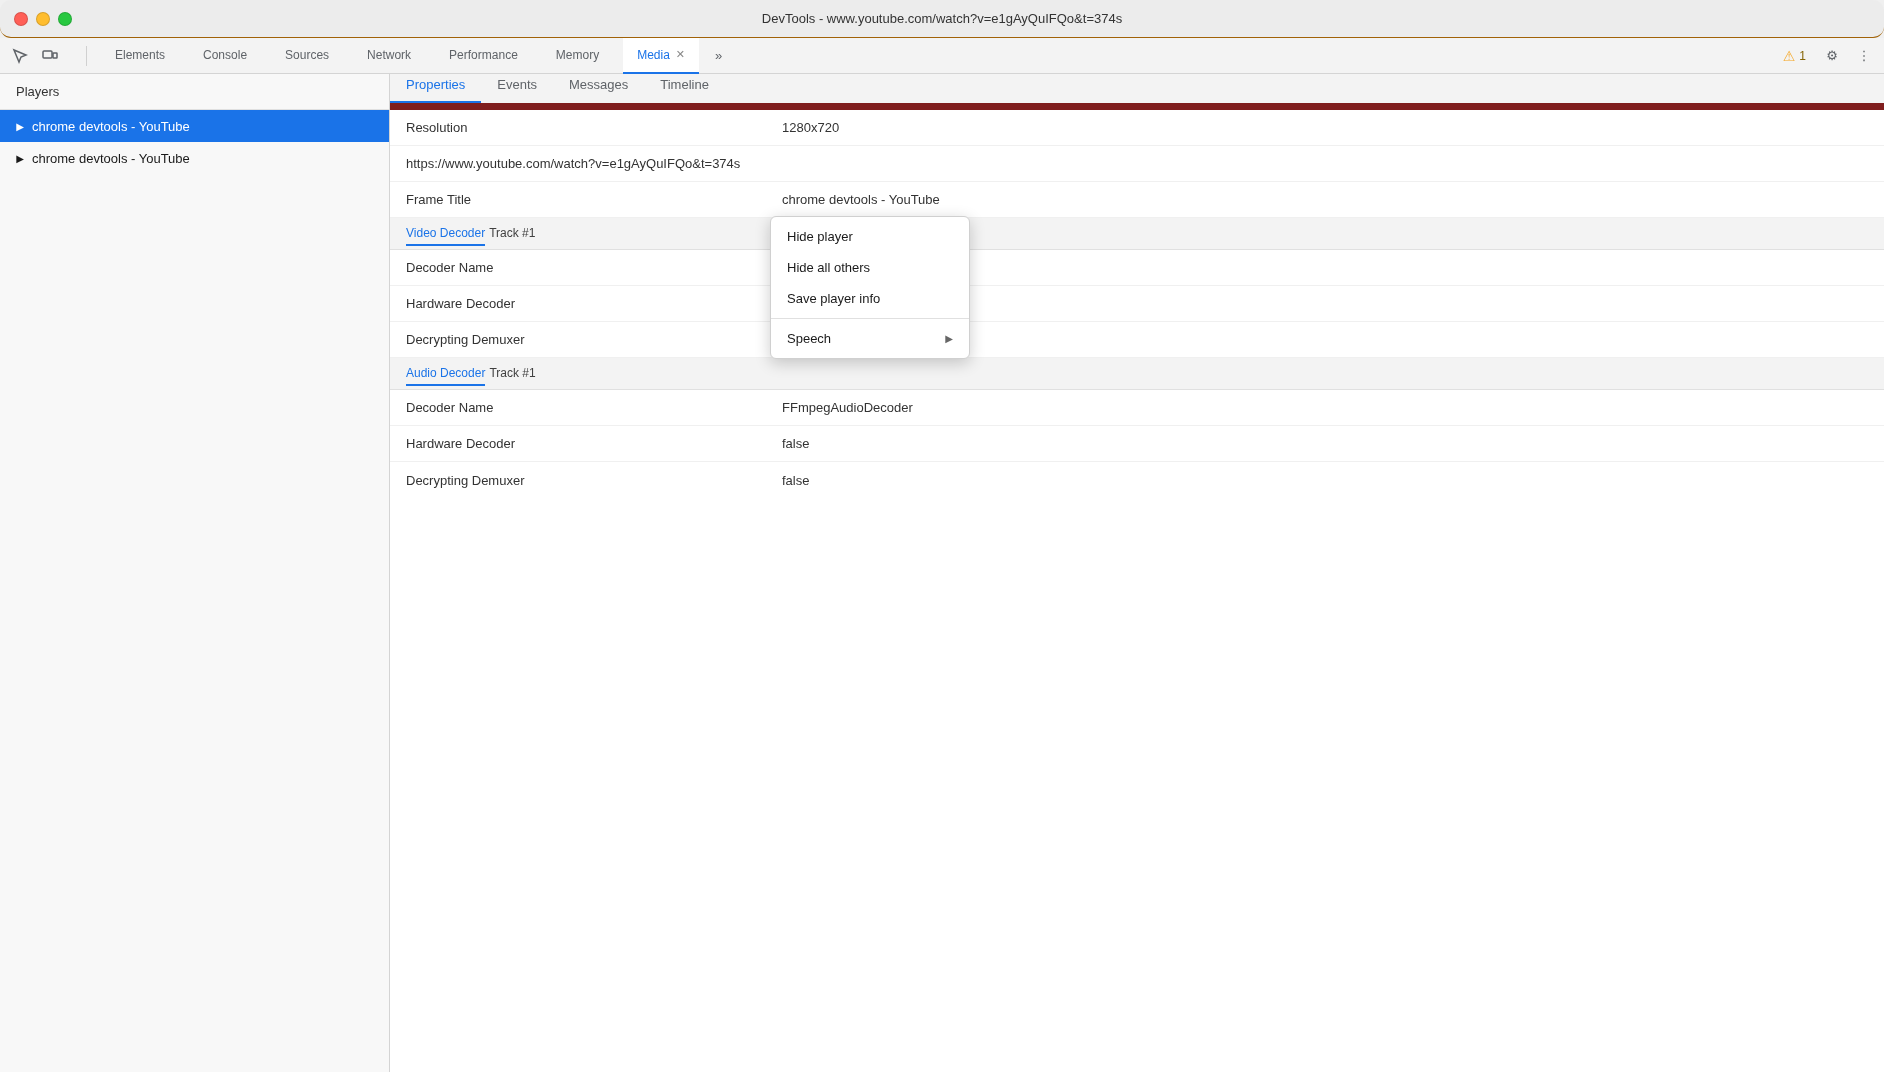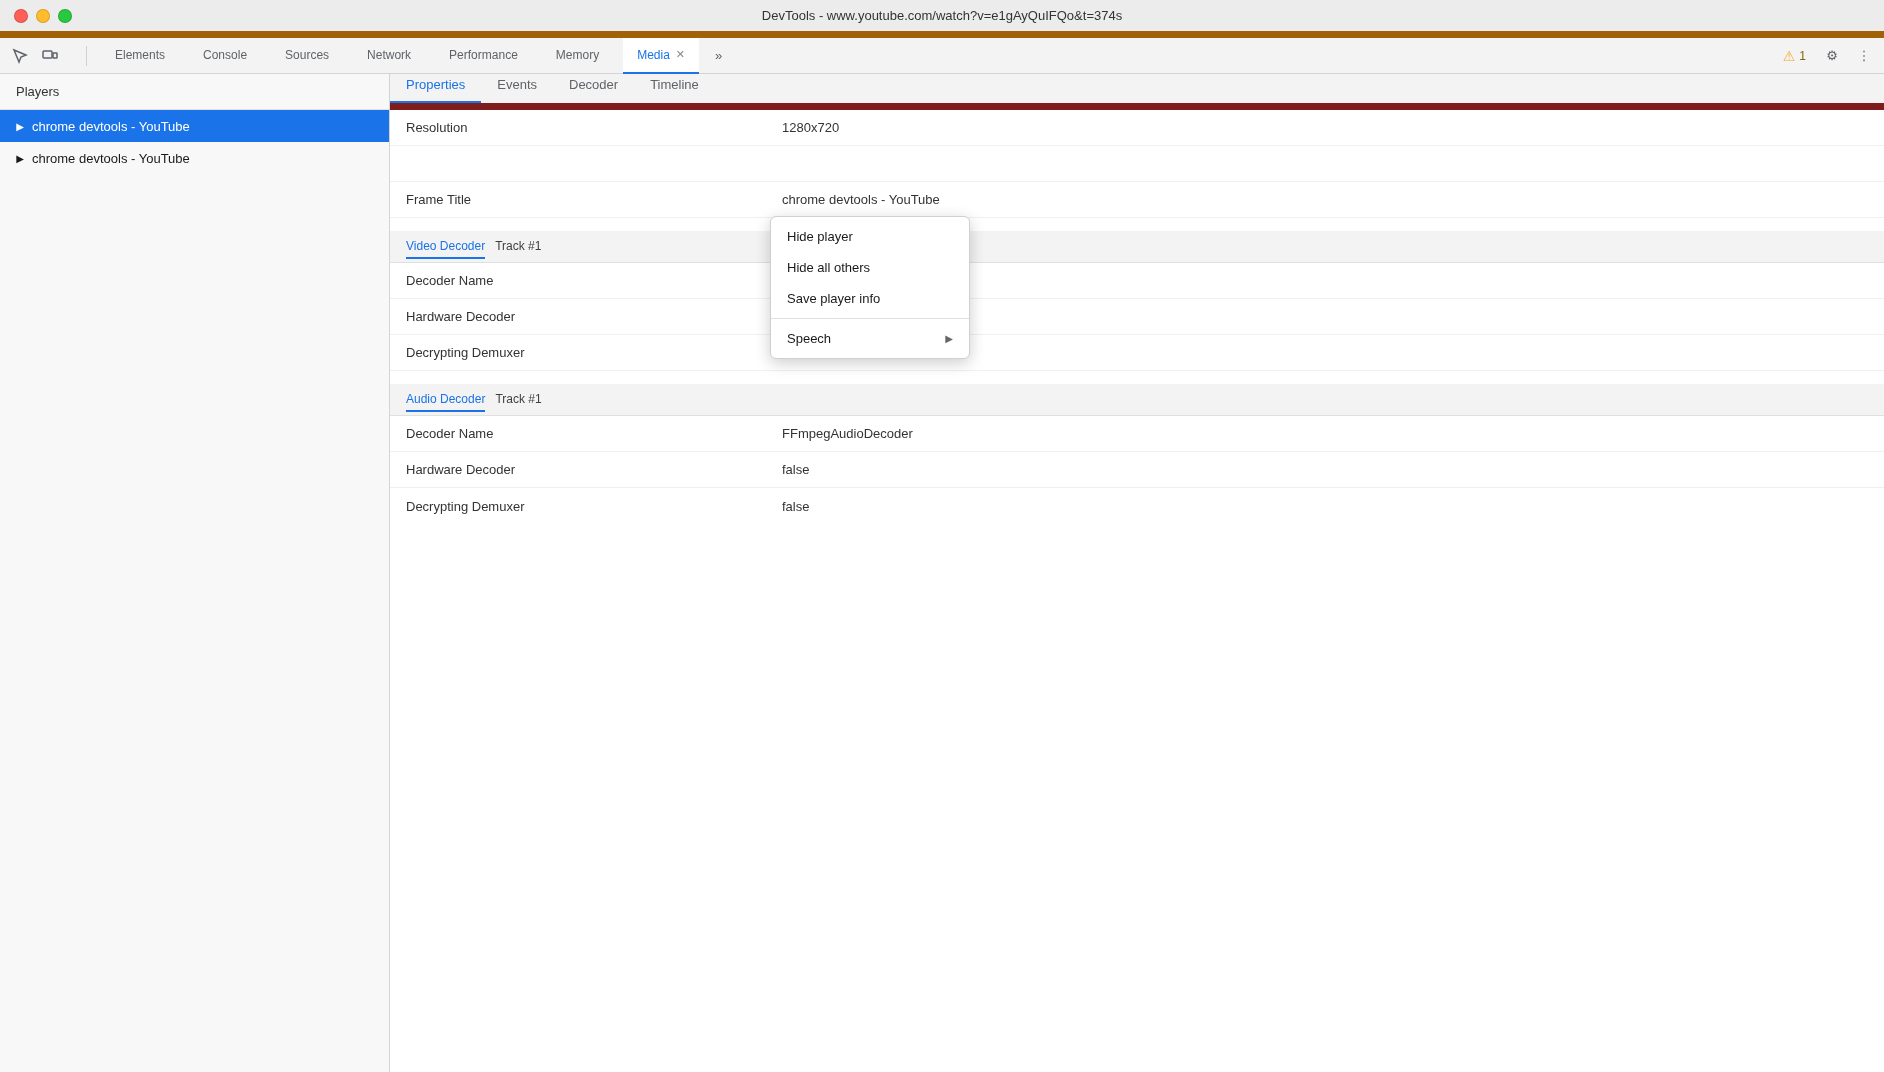--- a/index.html
+++ b/index.html
@@ -14,21 +14,22 @@
     }
 
     
     .title-bar {
       background: #ececec;
       height: 38px;
       display: flex;
       align-items: center;
       justify-content: center;
       position: relative;
-      border-bottom: 7px solid #a16207;
+      border-bottom: 1px solid #a16207;
+      border-radius: 11px;
     }
     .traffic-lights {
       position: absolute;
       left: 14px;
       display: flex;
       gap: 8px;
       align-items: center;
     }
     .traffic-light {
       width: 14px;
@@ -241,22 +242,21 @@
       flex: 1;
       overflow-y: auto;
     }
     .section-header {
       display: flex;
       align-items: center;
       background: #f3f3f3;
       border-bottom: 1px solid #e0e0e0;
       padding: 0 16px;
       height: 32px;
-      gap: 10px;
-      margin-top: 13px;
+      gap: 4px;
     }
     .section-tab {
       font-size: 12px;
       color: #404040;
       cursor: pointer;
       padding: 4px 0;
       border-bottom: 2px solid transparent;
     }
     .section-tab.active {
       color: #1a73e8;
@@ -407,34 +407,35 @@
     <div class="main-panel">
 
       <div class="sub-tabs">
         <div class="sub-tab active">
           <span>Properties</span>
         </div>
         <div class="sub-tab">
           <span>Events</span>
         </div>
         <div class="sub-tab">
-          <span>Decoder</span>
+          <span>Messages</span>
         </div>
         <div class="sub-tab">
           <span>Timeline</span>
         </div>
       </div>
 
       <div class="properties-content">
 
         <div class="property-row">
           <div class="prop-key">Resolution</div>
           <div class="prop-value">1280x720</div>
         </div>
         <div class="property-row">
+          <div class="prop-value">https://www.youtube.com/watch?v=e1gAyQuIFQo&amp;t=374s</div>
         </div>
         <div class="property-row">
           <div class="prop-key">Frame Title</div>
           <div class="prop-value">chrome devtools - YouTube</div>
         </div>
 
         <div class="section-header">
           <div class="section-tab active">Video Decoder</div>
           <div class="section-tab">Track #1</div>
         </div>

